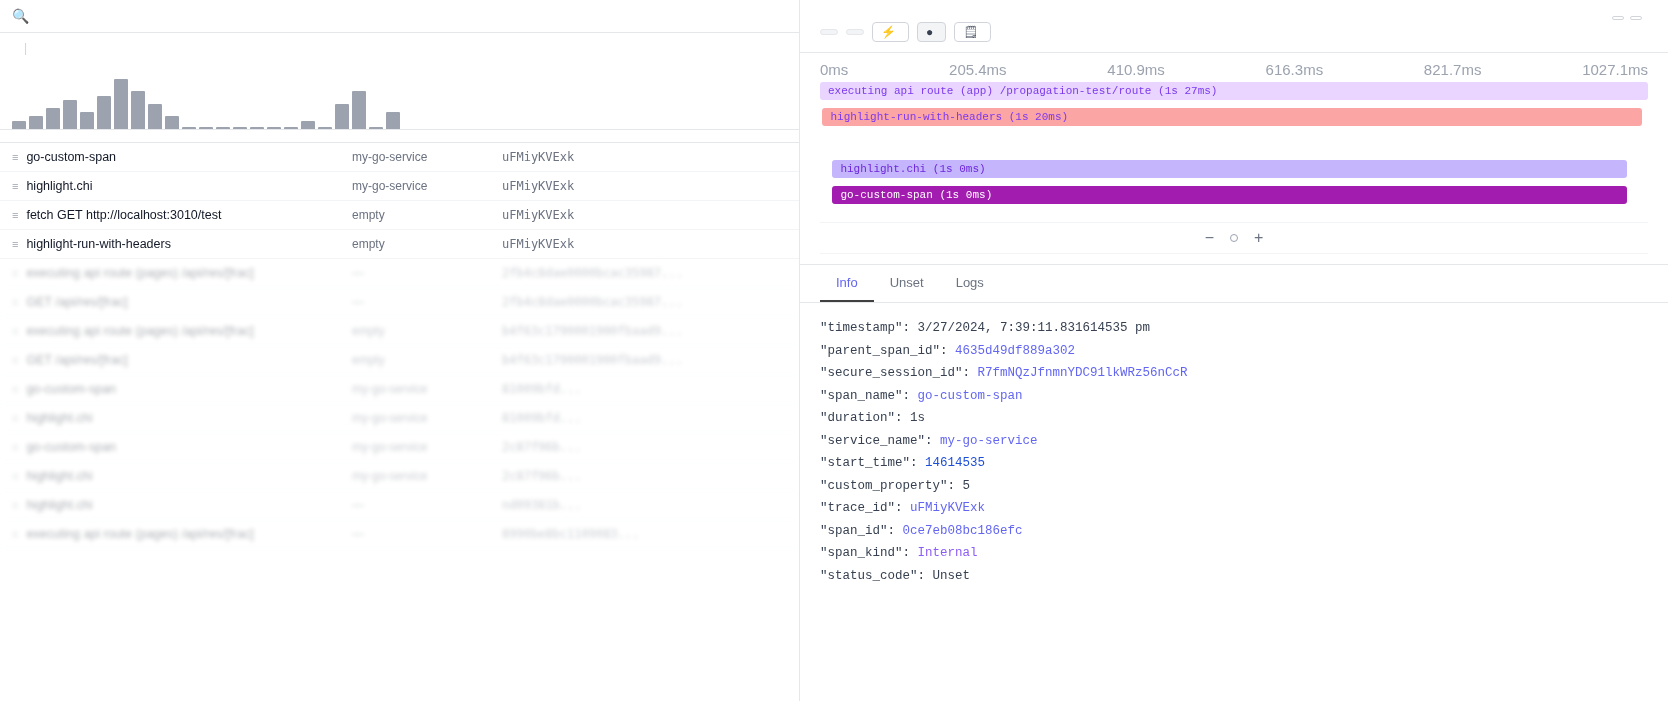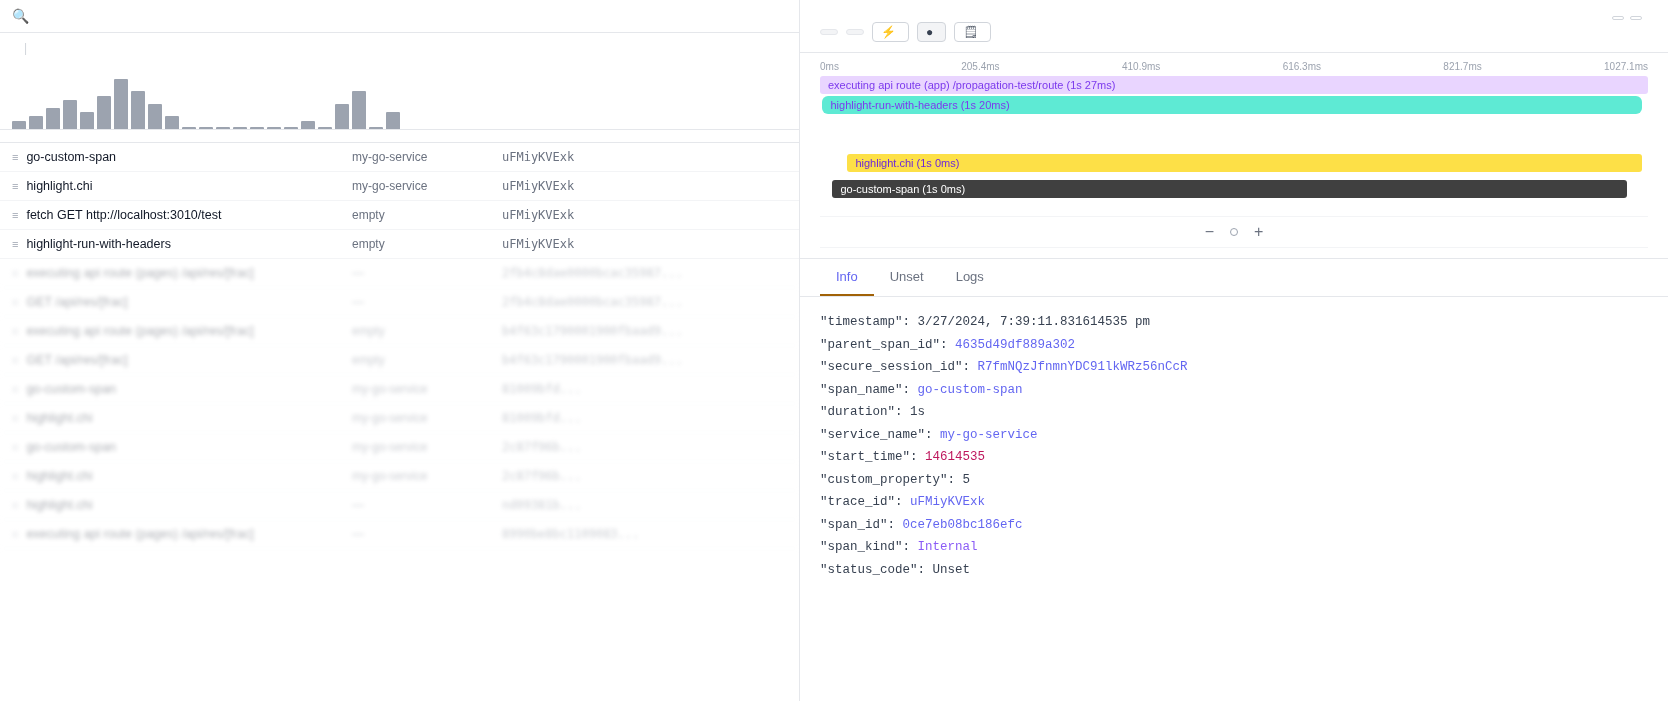--- a/index.html
+++ b/index.html
@@ -165,21 +165,21 @@
 
     
     .timeline-section {
       padding: 0 20px 10px;
       border-bottom: 1px solid #e5e7eb;
     }
     .timeline-ruler {
       display: flex;
       justify-content: space-between;
       padding: 8px 0 4px;
-      font-size: 10px;
+      font-size: 15px;
       color: #9ca3af;
     }
     .span-bar {
       height: 18px;
       border-radius: 3px;
       display: flex;
       align-items: center;
       padding: 0 8px;
       font-size: 11px;
       white-space: nowrap;
@@ -197,21 +197,21 @@
     }
     .tab-item {
       padding: 10px 16px;
       font-size: 13px;
       color: #6b7280;
       cursor: pointer;
       border-bottom: 2px solid transparent;
     }
     .tab-item.active {
       color: #6366f1;
-      border-bottom: 2px solid #a16207;
+      border-bottom: 2px solid #404040;
     }
 
     
     .detail-content {
       flex: 1;
       overflow-y: auto;
       padding: 14px 20px;
       font-size: 12.5px;
       font-family: 'Courier New', monospace;
       line-height: 1.8;
@@ -432,25 +432,25 @@
 
   <div class="timeline-section">
     <div class="timeline-ruler" id="timeline-ruler">
         <span>0ms</span>
         <span>205.4ms</span>
         <span>410.9ms</span>
         <span>616.3ms</span>
         <span>821.7ms</span>
         <span>1027.1ms</span>
       </div>
-    <div id="spans-container" style="position:relative; height: 140px;">
+    <div id="spans-container" style="position:relative; height: 140px; font-family: Liberation Mono, monospace;">
         <div class="span-bar" style="background: rgb(233, 213, 255); color: rgb(124, 58, 237); left: 0%; width: 100%; top: 0px;">executing api route (app) /propagation-test/route (1s 27ms)</div>
-        <div class="span-bar" style="background: #5eead4; color: rgb(124, 58, 237); left: 0.3%; width: 99%; top: 20px; border-radius: 6px;">highlight-run-with-headers (1s 20ms)</div>
-        <div class="span-bar" style="background: #fde047; color: rgb(109, 40, 217); left: 1.5%; width: 96%; top: 78px; margin-left: 15px;">highlight.chi (1s 0ms)</div>
-        <div class="span-bar" style="background: #404040; color: rgb(255, 255, 255); left: 1.5%; width: 96%; top: 104px;">go-custom-span (1s 0ms)</div>
+        <div class="span-bar" style="background: #fca5a5; color: rgb(124, 58, 237); left: 0.3%; width: 99%; top: 26px;">highlight-run-with-headers (1s 20ms)</div>
+        <div class="span-bar" style="background: #c4b5fd; color: rgb(109, 40, 217); left: 1.5%; width: 96%; top: 78px;">highlight.chi (1s 0ms)</div>
+        <div class="span-bar" style="background: #a21caf; color: rgb(255, 255, 255); left: 1.5%; width: 96%; top: 104px;">go-custom-span (1s 0ms)</div>
       </div>
     <div class="scroll-control">
       <button class="scroll-btn">−</button>
       <div class="scroll-dot"></div>
       <button class="scroll-btn">+</button>
     </div>
   </div>
 
   <div class="detail-tabs" id="detail-tabs">
       <div class="tab-item active">Info</div>
@@ -485,21 +485,21 @@
         <span style="color:#374151">1s</span>
       </div>
       <div class="detail-line">
         <span class="key">"service_name"</span>
         <span class="colon">:&nbsp;</span>
         <span style="color:#6366f1">my-go-service</span>
       </div>
       <div class="detail-line">
         <span class="key">"start_time"</span>
         <span class="colon">:&nbsp;</span>
-        <span style="color:#be185d">14614535</span>
+        <span style="color:#1d4ed8">14614535</span>
       </div>
       <div class="detail-line">
         <span class="key">"custom_property"</span>
         <span class="colon">:&nbsp;</span>
         <span style="color:#374151">5</span>
       </div>
       <div class="detail-line">
         <span class="key">"trace_id"</span>
         <span class="colon">:&nbsp;</span>
         <span style="color:#6366f1">uFMiyKVExk</span>

